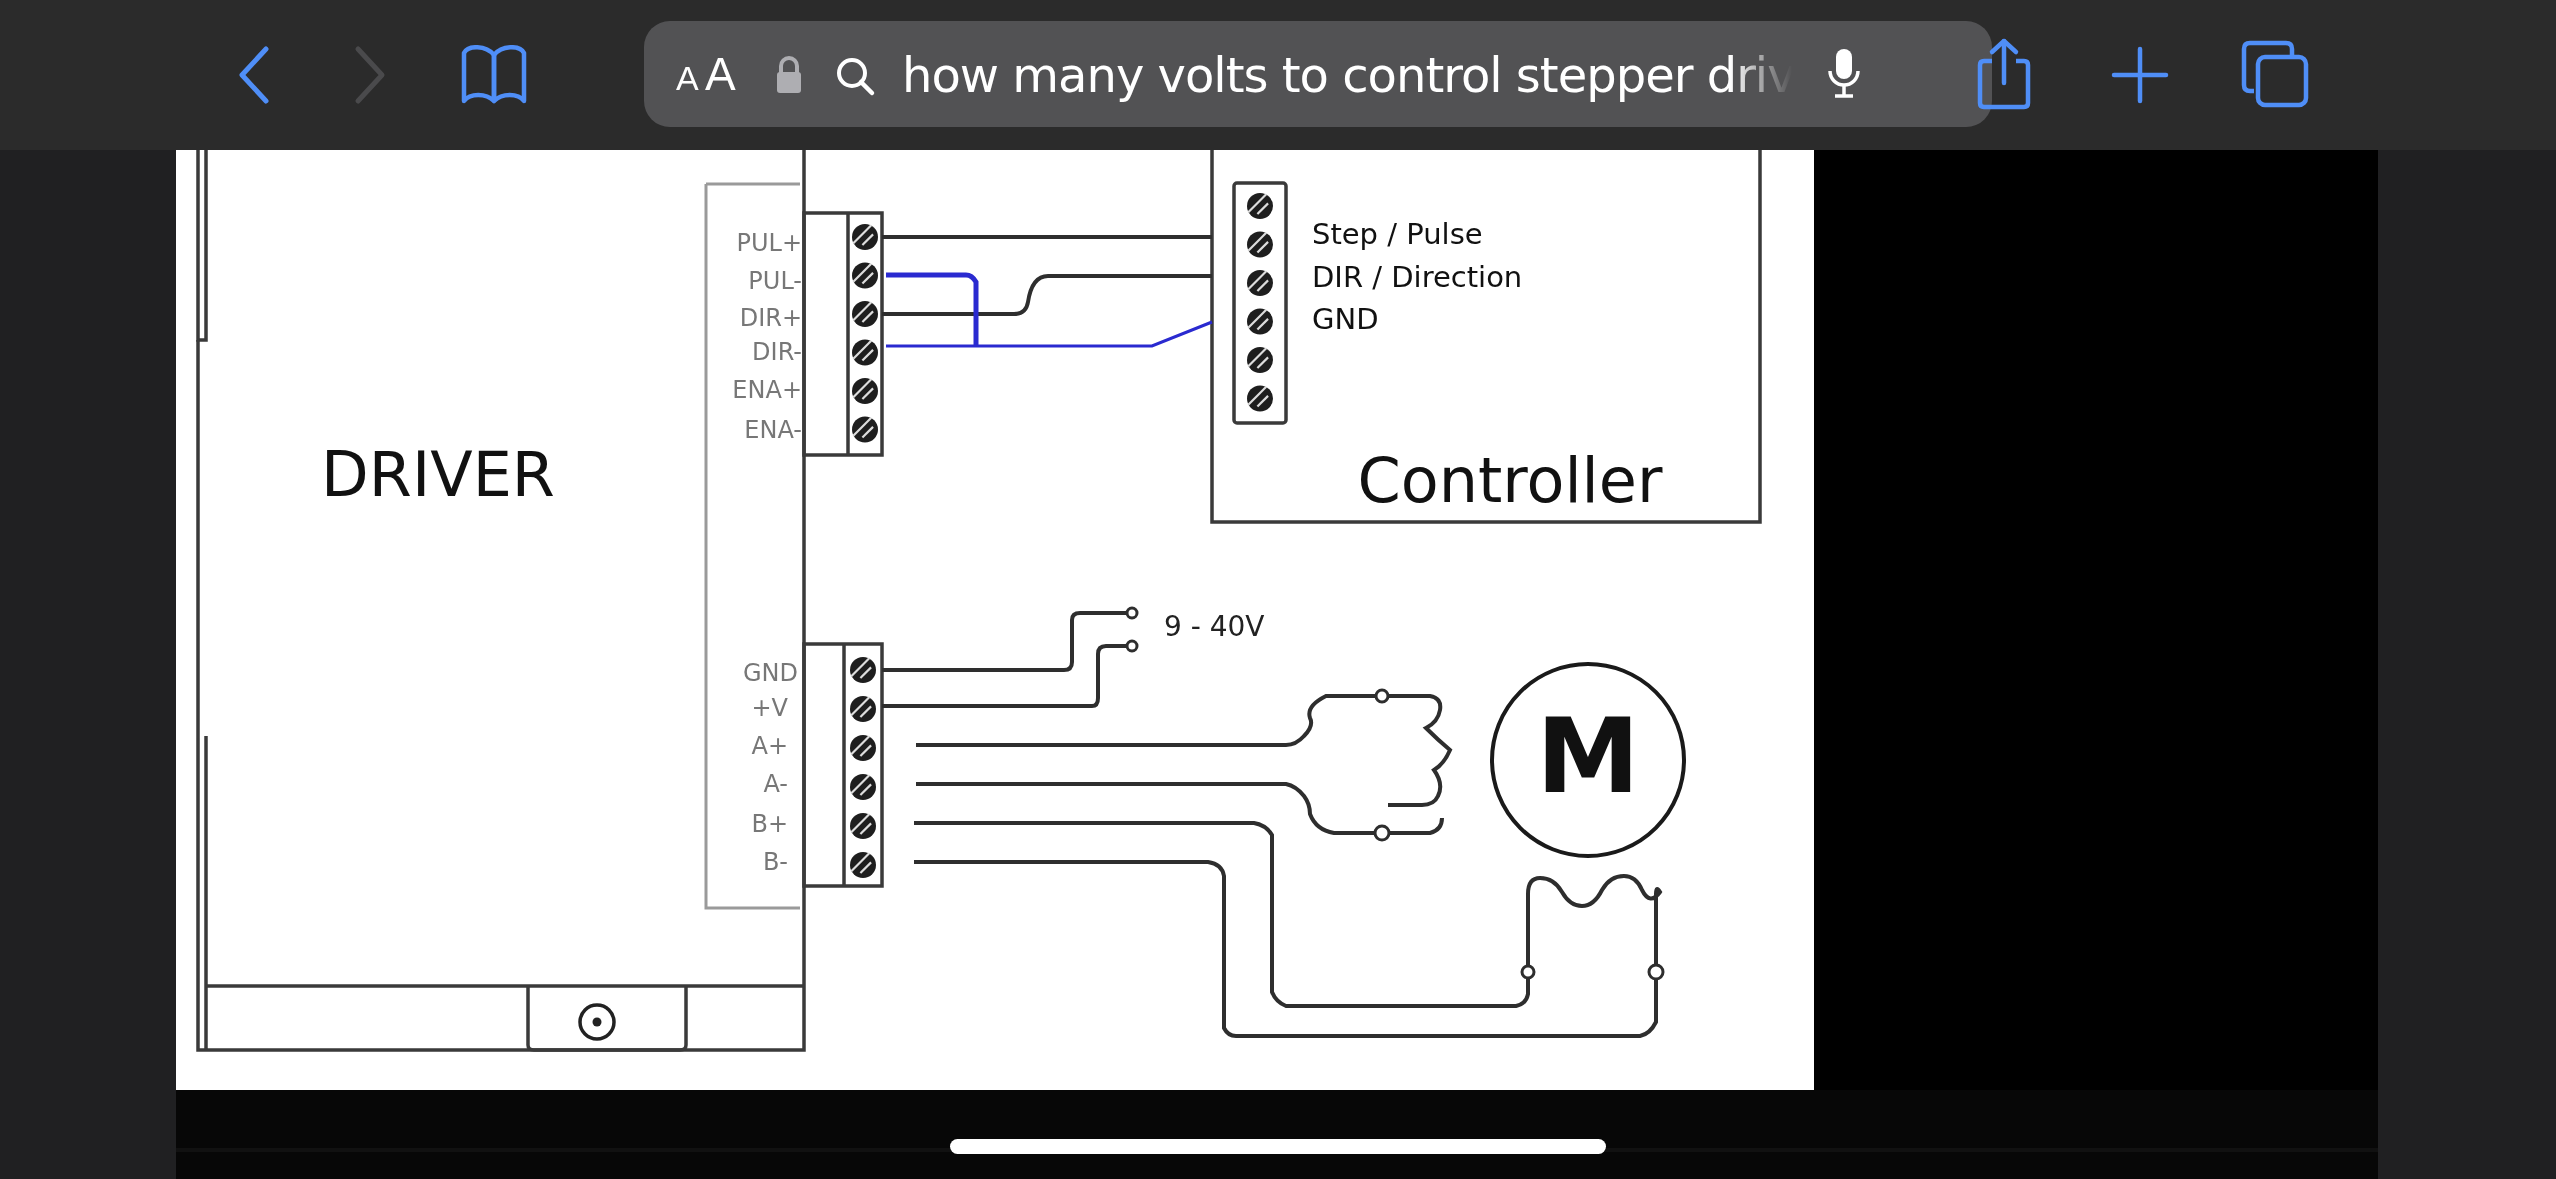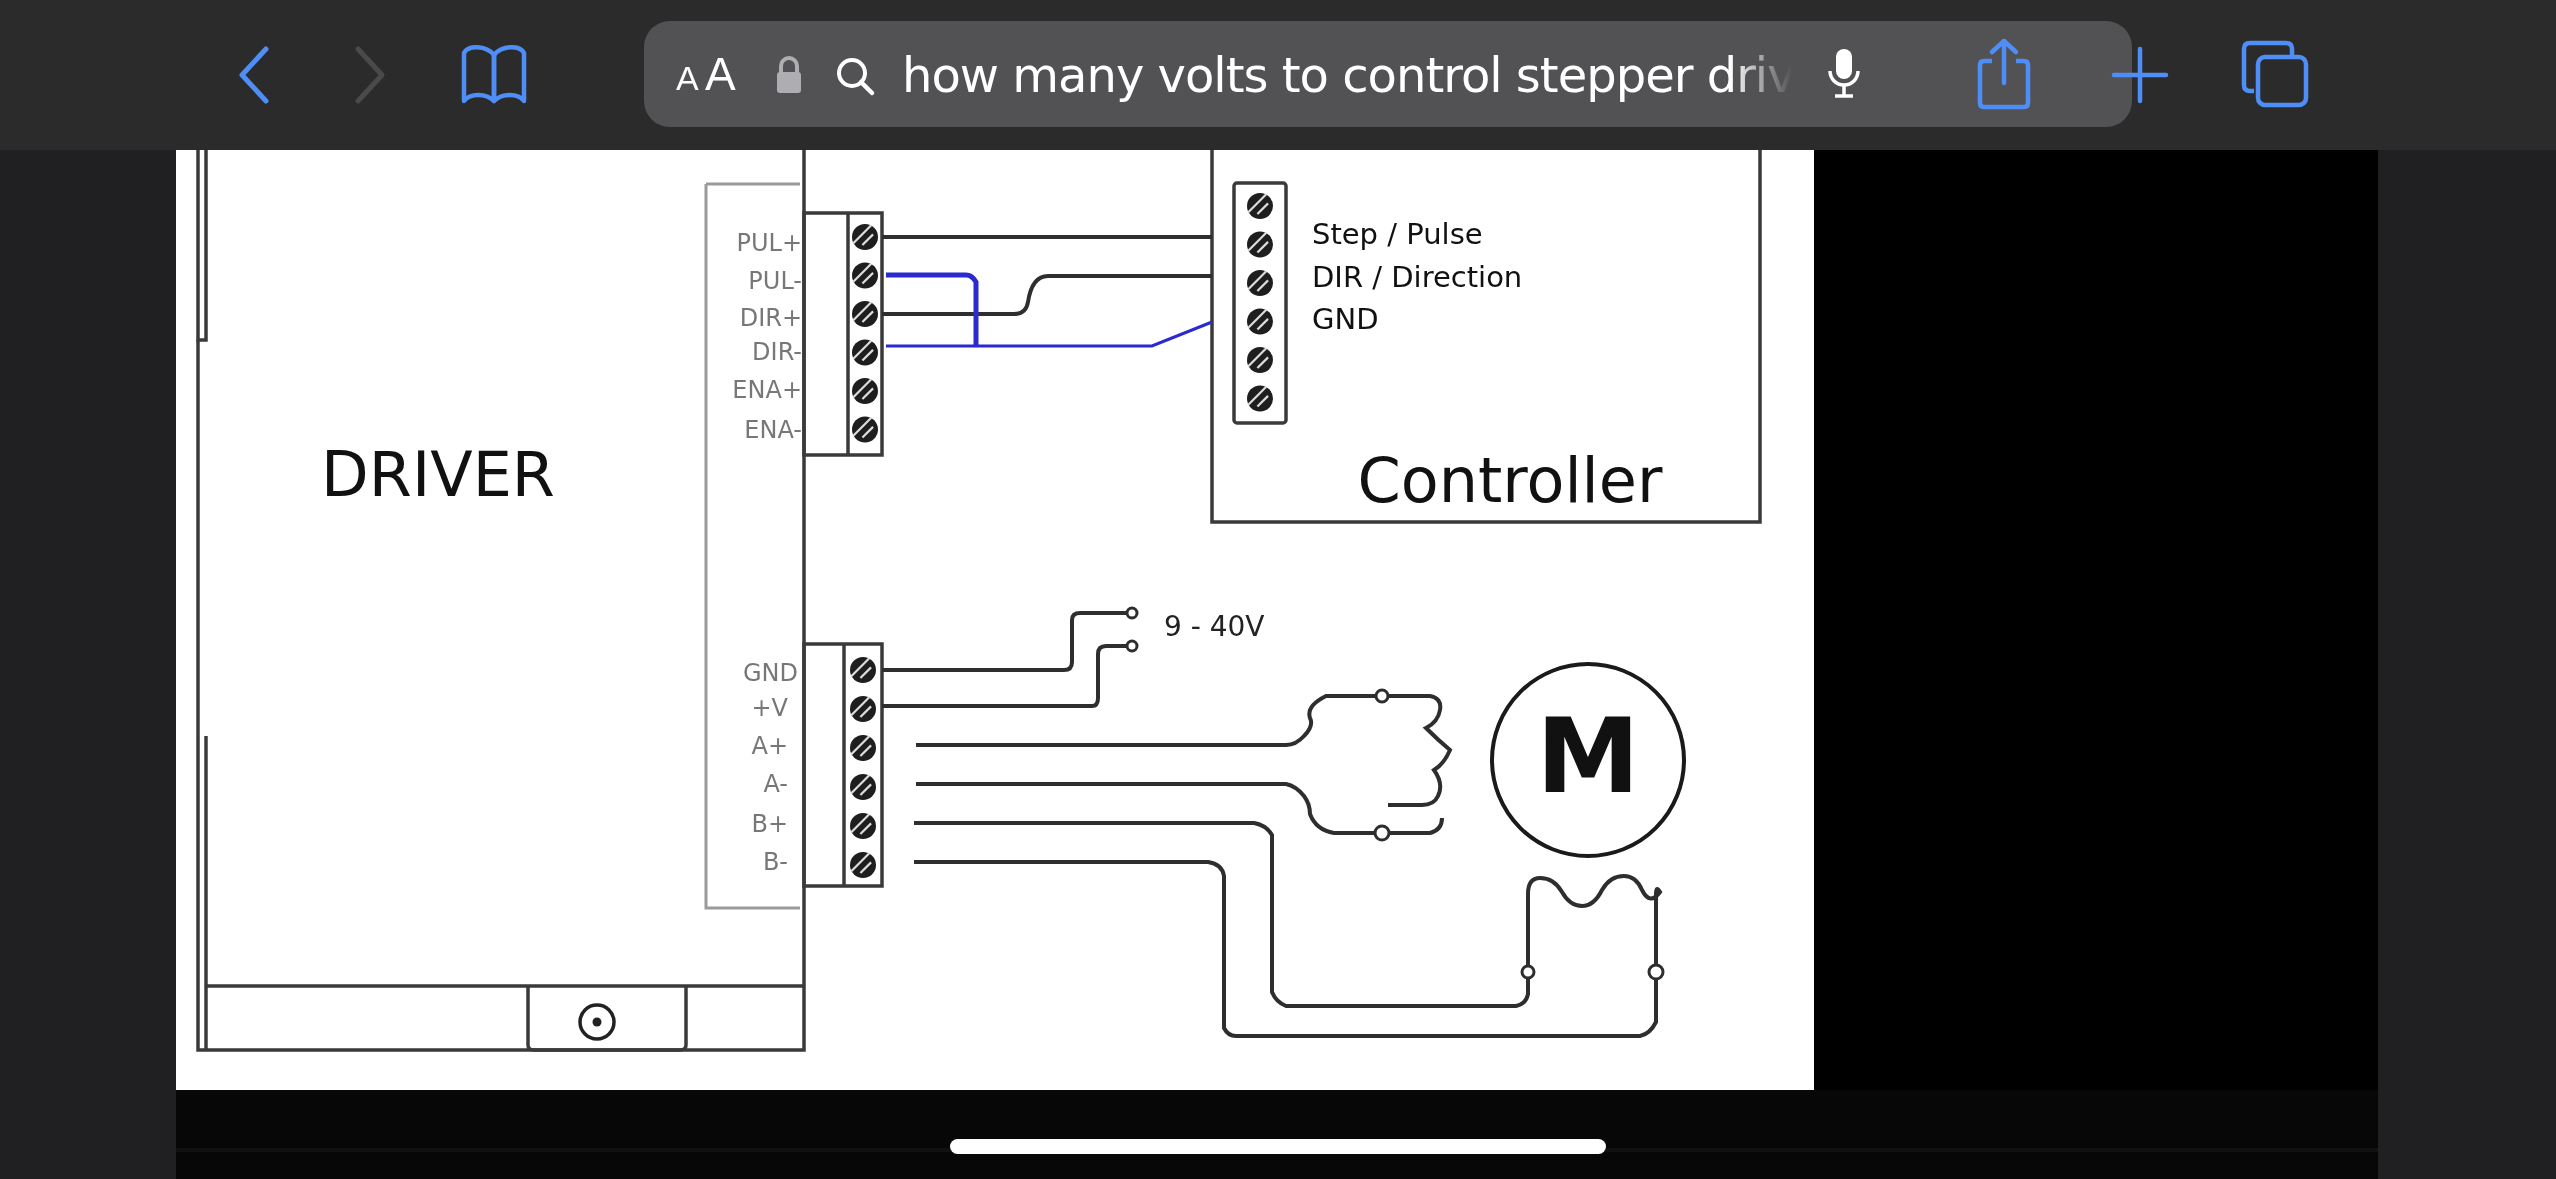--- a/index.html
+++ b/index.html
@@ -6,21 +6,21 @@
   body {
     width:2556px; height:1179px; overflow:hidden; position:relative;
     background:#202022; font-family:"Liberation Sans", sans-serif;
   }
   .toolbar {
     position:absolute; left:0; top:0; width:2556px; height:150px;
     background:#2b2b2b;
   }
   .tb-btn { position:absolute; top:35px; width:80px; height:80px; display:flex; align-items:center; justify-content:center; cursor:pointer; }
   .urlbar {
-    position:absolute; left:644px; top:21px; width:1488px; height:106px;
+    position:absolute; left:644px; top:21px; width:1348px; height:106px;
     background:#525254; border-radius:26px;
   }
   .url-aa { position:absolute; left:32px; top:26px; color:#fff; font-size:46px; line-height:54px; letter-spacing:-2px; }
   .url-aa .small { font-size:34px; }
   .url-lock { position:absolute; left:130px; top:34px; }
   .url-search { position:absolute; left:190px; top:34px; }
   .url-text {
     position:absolute; left:258px; top:24px; width:890px; height:60px; overflow:hidden;
     color:#fff; font-size:48px; line-height:60px; white-space:nowrap; background:transparent; border:0; outline:none;
     font-family:"DejaVu Sans", sans-serif; letter-spacing:-1px;

